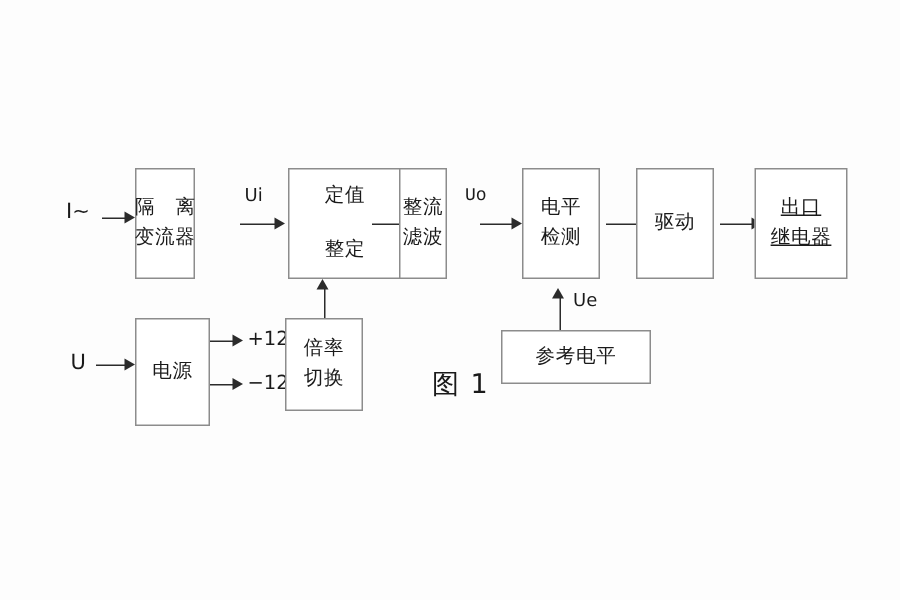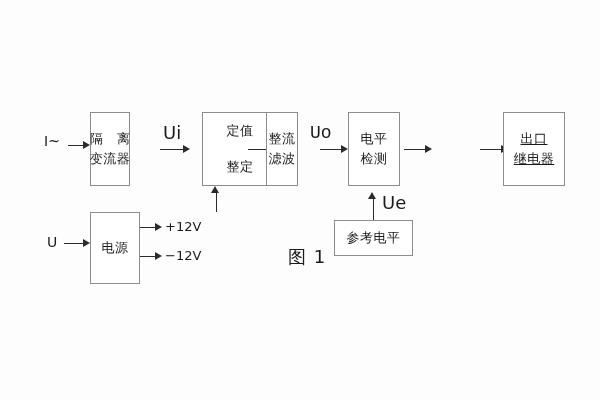--- a/index.html
+++ b/index.html
@@ -39,21 +39,21 @@
   .blk.wide-gap .ln:first-child { letter-spacing: 5px; text-indent: 5px; }
 
   
   .lbl {
     position: absolute;
     color: #1a1a1a;
     font-size: 13px;
     white-space: nowrap;
     line-height: 1;
   }
-  .lbl.sig { font-size: 18px; }
+  .lbl.sig { font-size: 12px; }
   .lbl.cap { font-size: 18px; letter-spacing: 1px; }
   .lbl.volt { font-size: 13px; }
   .lbl.term { font-size: 14px; }
 
   
   .hline {
     position: absolute;
     height: 0;
     border-top: 1.3px solid #2b2b2b;
   }
@@ -89,21 +89,21 @@
 
   <div class="blk wide-gap" style="left:90px; top:112px; width:40px; height:74px;">
     <span class="ln">隔 离</span>
     <span class="ln">变流器</span>
   </div>
 
   <div class="lbl sig" style="left:163px; top:124px;">Ui</div>
   <div class="hline" style="left:160px; top:149px; width:24px;"></div>
   <div class="harrow" style="left:183px; top:145px;"></div>
 
-  <div class="blk" style="left:202px; top:112px; width:76px; height:74px;gap:15px;">
+  <div class="blk" style="left:192px; top:112px; width:76px; height:74px;gap:15px;">
     <span class="ln">定值</span>
     <span class="ln">整定</span>
   </div>
 
   <div class="hline" style="left:248px; top:149px; width:22px;"></div>
   <div class="harrow" style="left:269px; top:145px;"></div>
 
   <div class="blk" style="left:266px; top:112px; width:32px; height:74px;">
     <span class="ln">整流</span>
     <span class="ln">滤波</span>
@@ -114,20 +114,23 @@
   <div class="harrow" style="left:341px; top:145px;"></div>
 
   <div class="blk" style="left:348px; top:112px; width:52px; height:74px;">
     <span class="ln">电平</span>
     <span class="ln">检测</span>
   </div>
 
   <div class="hline" style="left:404px; top:149px; width:22px;"></div>
   <div class="harrow" style="left:425px; top:145px;"></div>
 
+  <div class="blk" style="left:424px; top:112px; width:52px; height:74px;">
+    <span class="ln">驱动</span>
+  </div>
 
   <div class="hline" style="left:480px; top:149px; width:22px;"></div>
   <div class="harrow" style="left:501px; top:145px;"></div>
 
   <div class="blk" style="left:503px; top:112px; width:62px; height:74px;text-decoration:underline;">
     <span class="ln">出口</span>
     <span class="ln">继电器</span>
   </div>
 
   <div class="lbl term" style="left:47px; top:235px;">U</div>
@@ -140,25 +143,29 @@
   </div>
 
   <div class="hline" style="left:140px; top:227px; width:18px;"></div>
   <div class="harrow" style="left:155px; top:223px;"></div>
   <div class="lbl volt" style="left:165px; top:220px;">+12V</div>
 
   <div class="hline" style="left:140px; top:256px; width:18px;"></div>
   <div class="harrow" style="left:155px; top:252px;"></div>
   <div class="lbl volt" style="left:165px; top:249px;">−12V</div>
 
+  <div class="blk" style="left:190px; top:212px; width:52px; height:62px;">
+    <span class="ln">倍率</span>
+    <span class="ln">切换</span>
+  </div>
 
   <div class="vline" style="left:216px; top:192px; height:20px;"></div>
   <div class="varrow-up" style="left:211px; top:186px;"></div>
 
-  <div class="blk" style="left:334px; top:220px; width:79px; height:36px;align-items:center;">
+  <div class="blk" style="left:334px; top:220px; width:100px; height:36px;align-items:center;">
     <span class="ln">参考电平</span>
   </div>
 
   <div class="vline" style="left:373px; top:198px; height:22px;"></div>
   <div class="varrow-up" style="left:368px; top:192px;"></div>
   <div class="lbl sig" style="left:382px; top:194px;">Ue</div>
 
   <div class="lbl cap" style="left:288px; top:248px;">图 1</div>
 
 </div>

